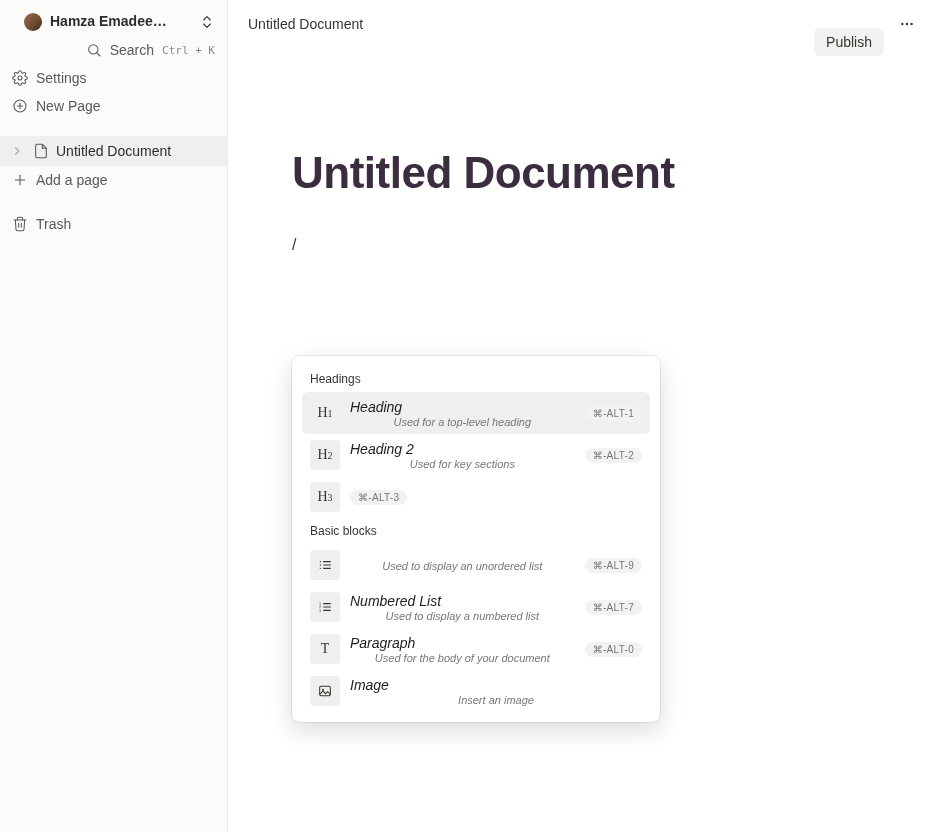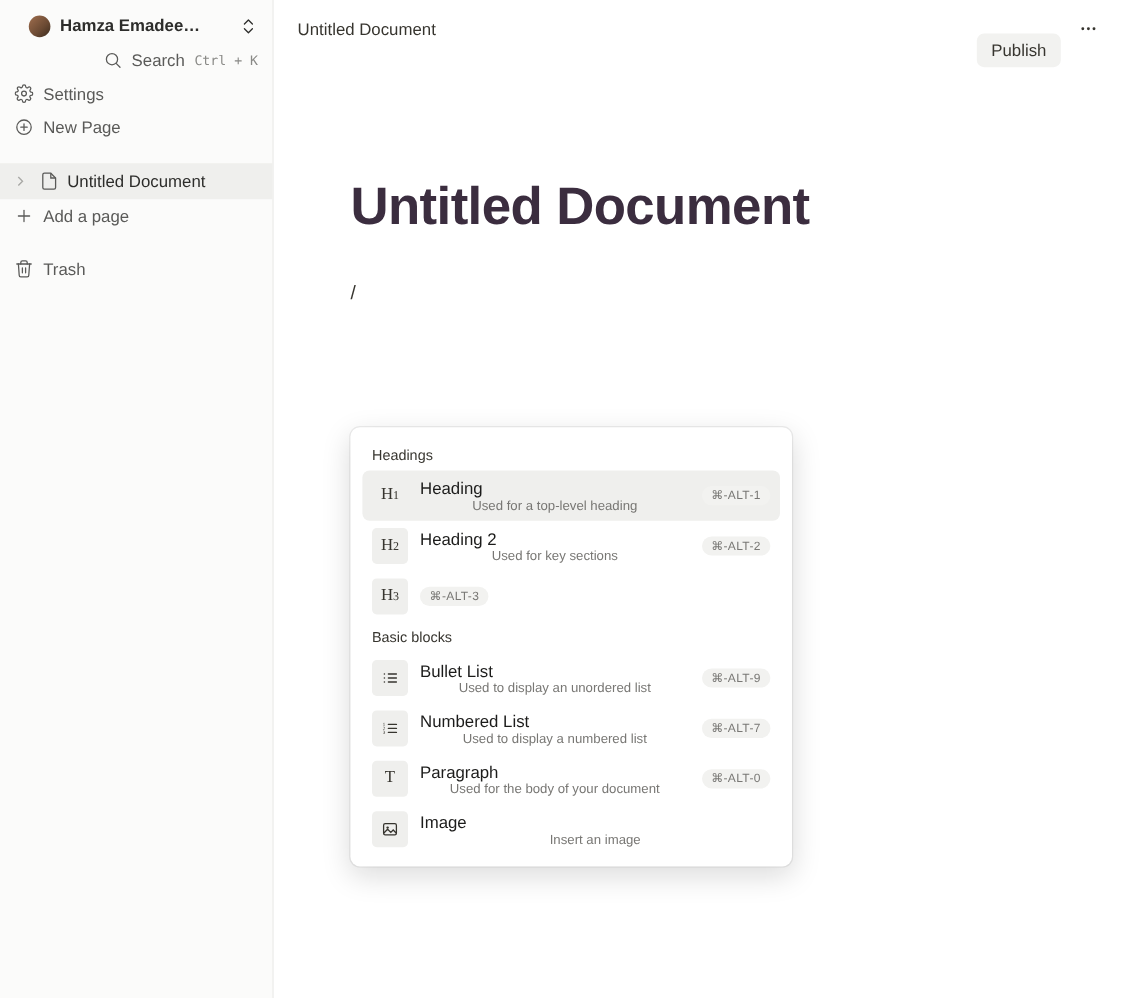--- a/index.html
+++ b/index.html
@@ -206,20 +206,21 @@
       justify-content: center;
       font-size: 14px;
       color: #37352f;
       font-weight: 500;
       flex-shrink: 0;
       font-family: Georgia, serif;
     }
     .menu-text {
       flex: 1;
       min-width: 0;
+      font-style: italic;
     }
     .menu-label {
       font-size: 14px;
       color: #1c1c1b;
     }
     .menu-desc {
       font-size: 11px;
       color: #787774;
       margin-top: 1px;
       text-align: center;
@@ -392,21 +393,20 @@
           <svg viewBox="0 0 24 24" style="width:16px;height:16px;stroke:#37352f;fill:none;stroke-width:1.8;stroke-linecap:round;">
               <circle cx="5" cy="7" r="1" fill="#37352f" stroke="none"></circle>
               <line x1="10" y1="7" x2="20" y2="7"></line>
               <circle cx="5" cy="12" r="1" fill="#37352f" stroke="none"></circle>
               <line x1="10" y1="12" x2="20" y2="12"></line>
               <circle cx="5" cy="17" r="1" fill="#37352f" stroke="none"></circle>
               <line x1="10" y1="17" x2="20" y2="17"></line>
             </svg>
         </div>
         <div class="menu-text">
-          <div class="menu-label">Bullet List</div>
           <div class="menu-desc">Used to display an unordered list</div>
         </div>
         <div class="menu-shortcut">⌘-ALT-9</div>
       </div>
 
       <div class="menu-item">
         <div class="menu-icon">
           <svg viewBox="0 0 24 24" style="width:16px;height:16px;stroke:#37352f;fill:none;stroke-width:1.8;stroke-linecap:round;">
               <text x="3" y="9" font-size="6" fill="#37352f" stroke="none">1</text>
               <line x1="10" y1="7" x2="20" y2="7"></line>

